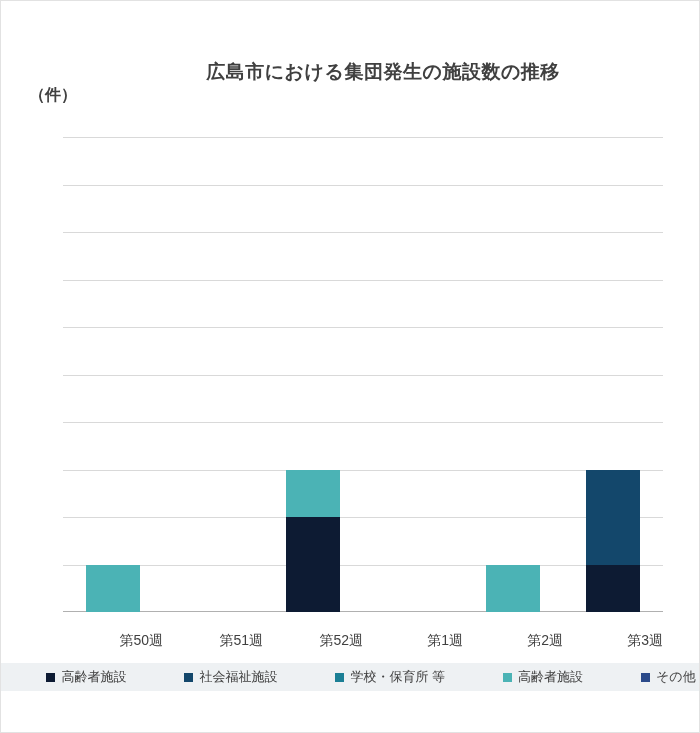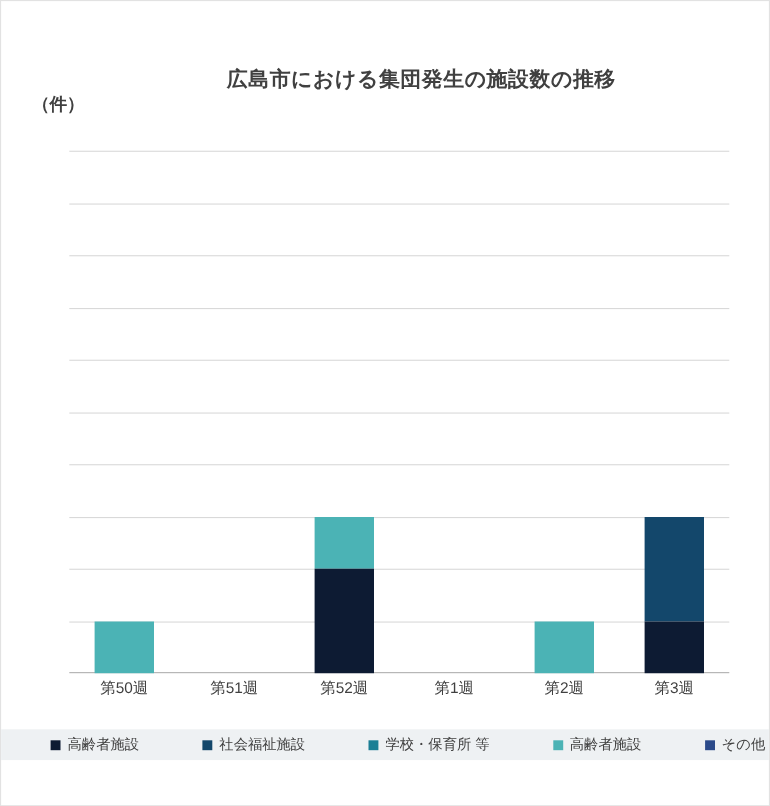--- a/index.html
+++ b/index.html
@@ -100,23 +100,24 @@
   }
   .xlabels {
     position: absolute;
     left: 62px;
     top: 616px;
     width: 600px;
     display: flex;
   }
   .xlabel {
     flex: 1 1 0;
-    text-align: center;
+    text-align: right;
     font-size: 14px;
     color: #404040;
+    margin-top: 15px;
   }
   
   .legend {
     position: absolute;
     left: 0;
     top: 662px;
     width: 700px;
     display: flex;
     justify-content: center;
     align-items: center;

